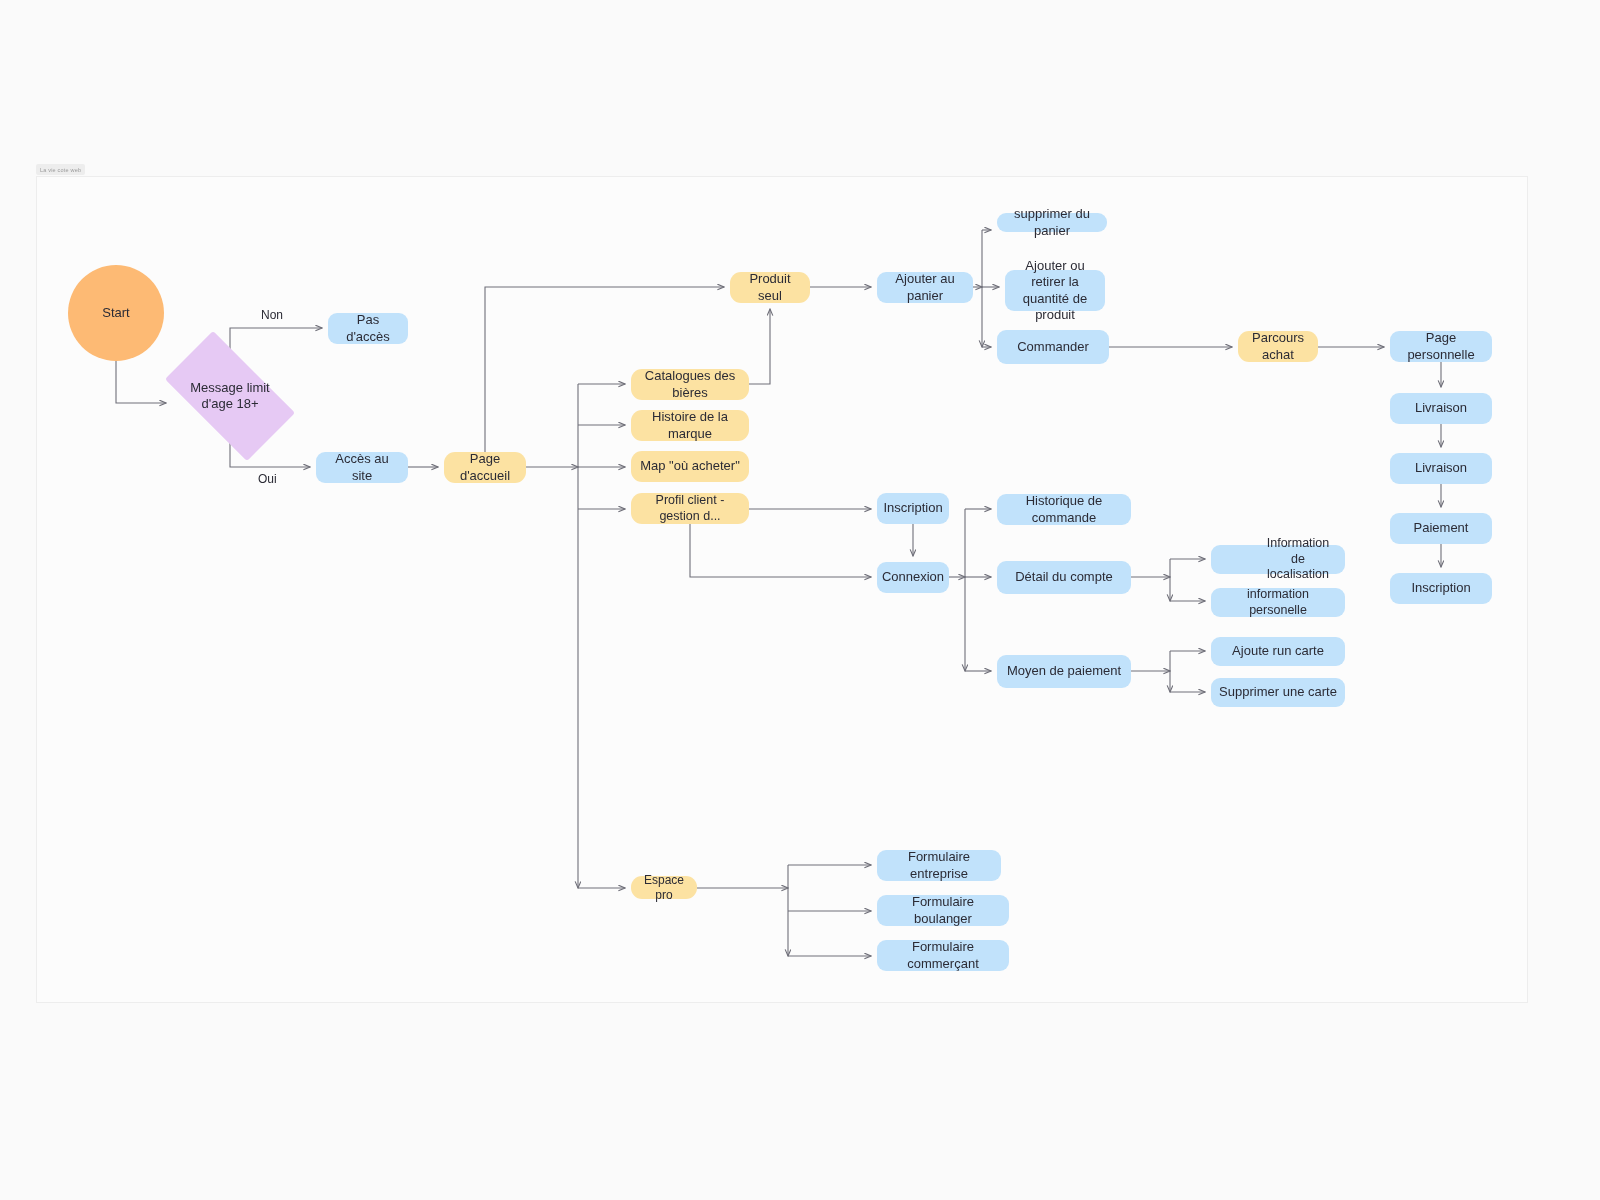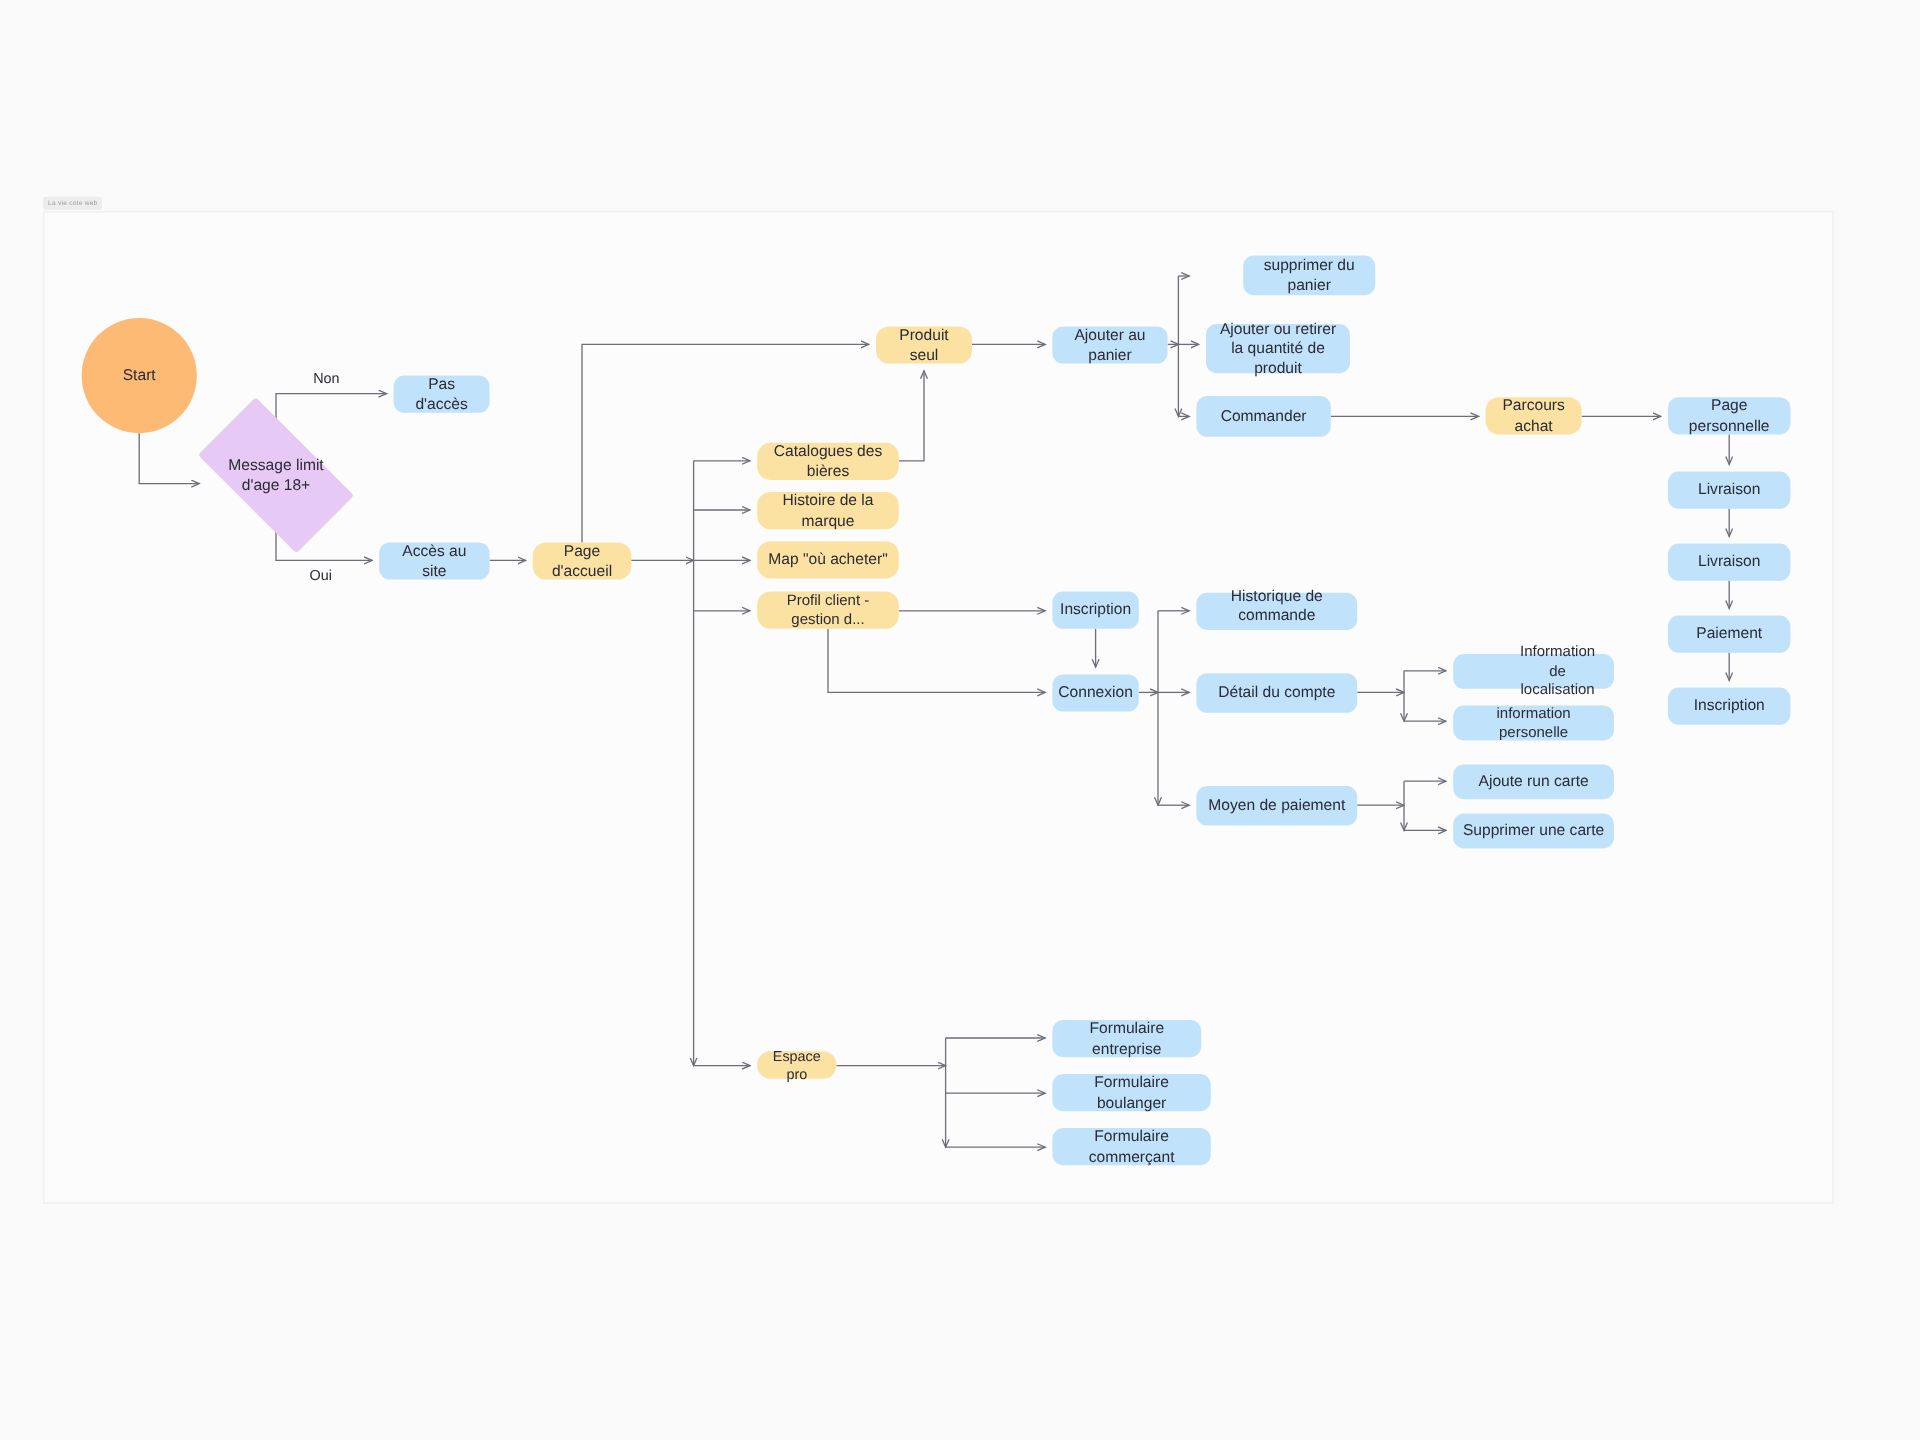--- a/index.html
+++ b/index.html
@@ -209,25 +209,25 @@
   </div>
 
   <div class="node yellow" style="left:730px;top:272px;width:80px;height:31px;">
     <span>Produit seul</span>
   </div>
 
   <div class="node blue" style="left:877px;top:272px;width:96px;height:31px;">
     <span>Ajouter au panier</span>
   </div>
 
-  <div class="node blue" style="left:1036px;top:213px;width:110px;height:33px;">
+  <div class="node blue" style="left:997px;top:213px;width:110px;height:19px;">
     <span>supprimer du panier</span>
   </div>
 
-  <div class="node blue" style="left:1005px;top:270px;width:120px;height:41px;">
+  <div class="node blue" style="left:1005px;top:270px;width:100px;height:41px;">
     <span>Ajouter ou retirer la quantité de produit</span>
   </div>
 
   <div class="node blue" style="left:997px;top:330px;width:112px;height:34px;">
     <span>Commander</span>
   </div>
 
   <div class="node yellow" style="left:1238px;top:331px;width:80px;height:31px;">
     <span>Parcours achat</span>
   </div>
@@ -253,21 +253,21 @@
   </div>
 
   <div class="node blue" style="left:877px;top:493px;width:72px;height:31px;">
     <span>Inscription</span>
   </div>
 
   <div class="node blue" style="left:877px;top:562px;width:72px;height:31px;">
     <span>Connexion</span>
   </div>
 
-  <div class="node blue" style="left:997px;top:494px;width:134px;height:31px;align-items:flex-end;">
+  <div class="node blue" style="left:997px;top:494px;width:134px;height:31px;">
     <span>Historique de commande</span>
   </div>
 
   <div class="node blue" style="left:997px;top:561px;width:134px;height:33px;">
     <span>Détail du compte</span>
   </div>
 
   <div class="node blue" style="left:997px;top:655px;width:134px;height:33px;">
     <span>Moyen de paiement</span>
   </div>

